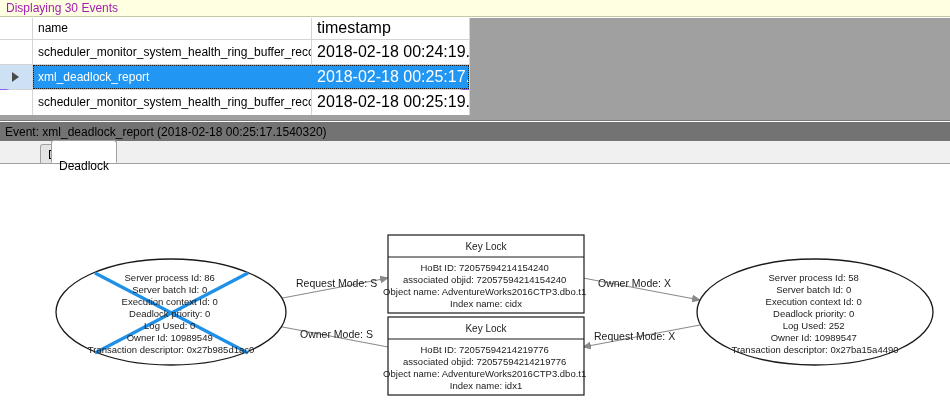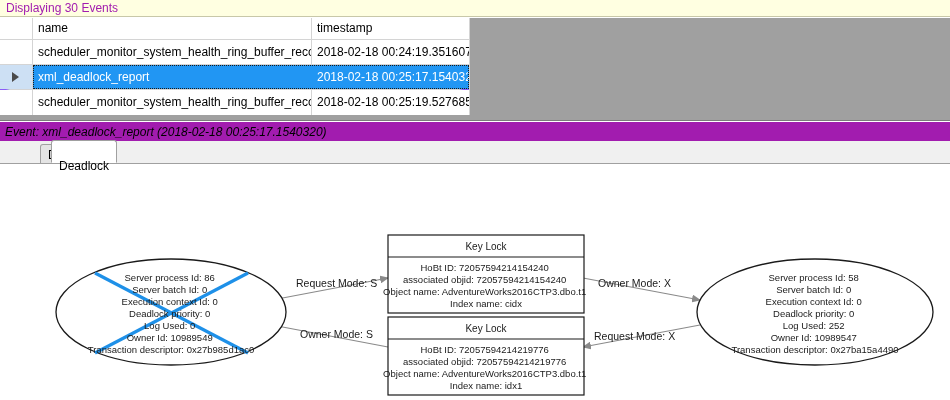--- a/index.html
+++ b/index.html
@@ -93,21 +93,21 @@
     font-size: 12px;
     line-height: 16px;
     white-space: nowrap;
     overflow: hidden;
   }
   .cell-ts {
     width: 157px;
     flex: 0 0 157px;
     box-sizing: border-box;
     padding: 4px 0 0 5px;
-    font-size: 12px;
+    font-size: 16px;
     line-height: 16px;
     white-space: nowrap;
     overflow: hidden;
   }
   .grid-row.header .cell-name,
   .grid-row.header .cell-ts { padding-top: 2px; }
   .grid-row.selected {
     background: #1f8ae0;
     color: #ffffff;
     position: relative;
@@ -131,23 +131,22 @@
   .event-label {
     position: absolute;
     left: 0; top: 122px;
     width: 950px;
     height: 19px;
     padding: 3px 0 0 5px;
     box-sizing: border-box;
     font-size: 12px;
     line-height: 14px;
     color: #000;
-    background: #a21caf;
-    white-space: nowrap;
-    font-style: italic;
+    background: #737373;
+    white-space: nowrap;
   }
 
   
   .tabstrip {
     position: absolute;
     left: 0; top: 141px;
     width: 950px;
     height: 23px;
     background: #f0f0f0;
     border-bottom: 1px solid #a0a0a0;

